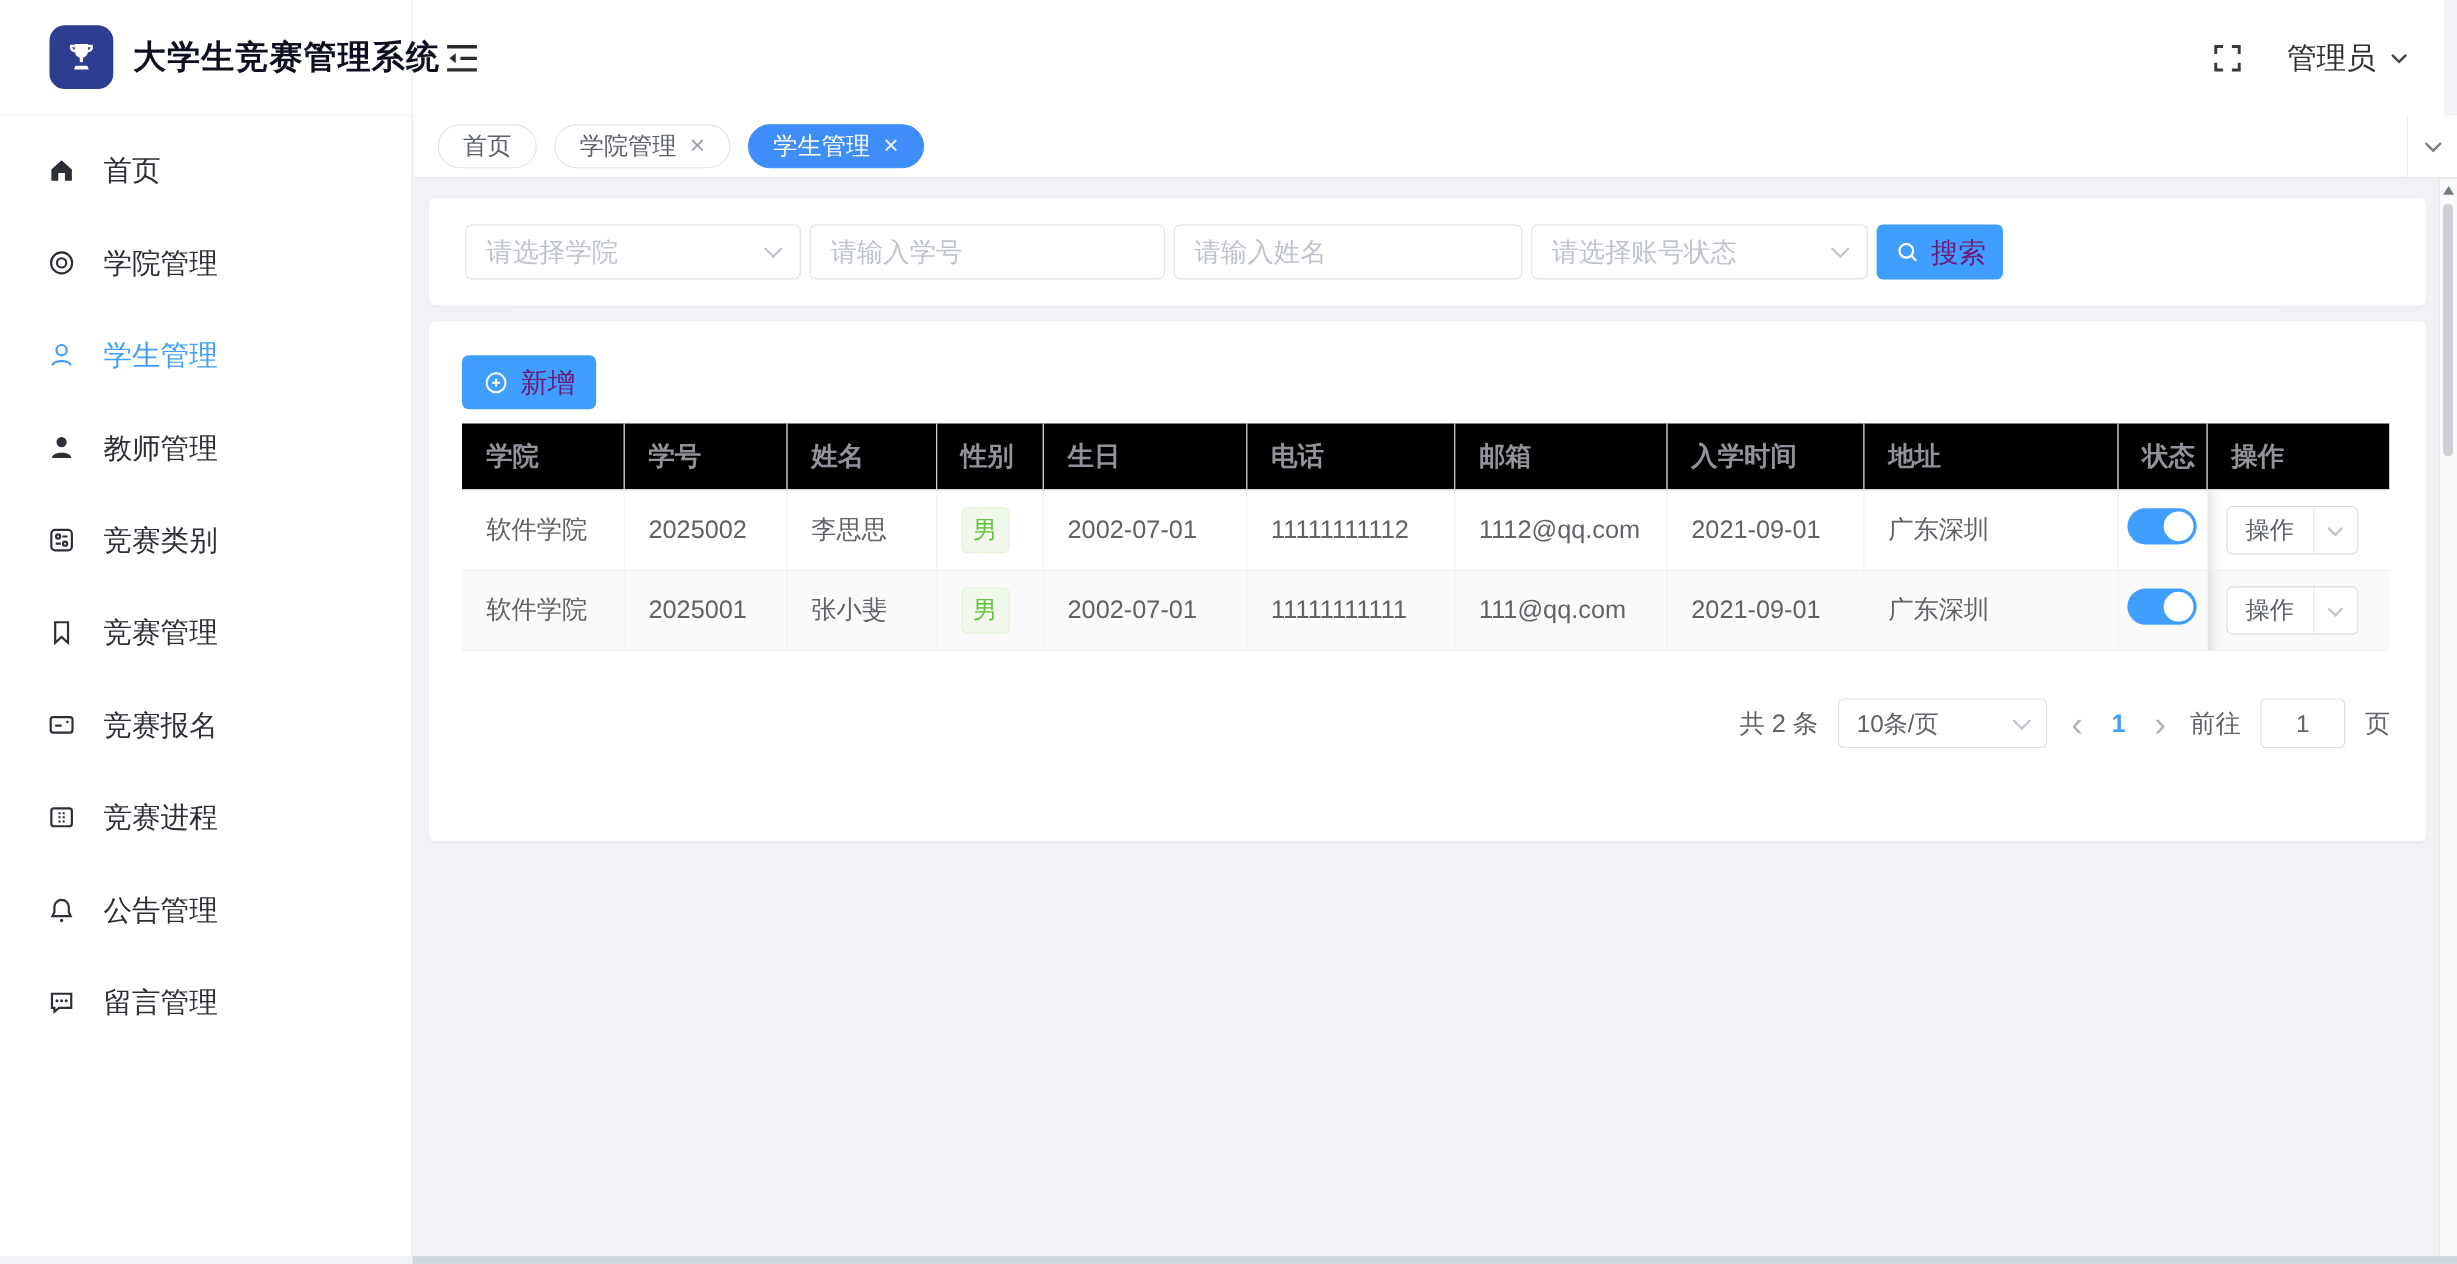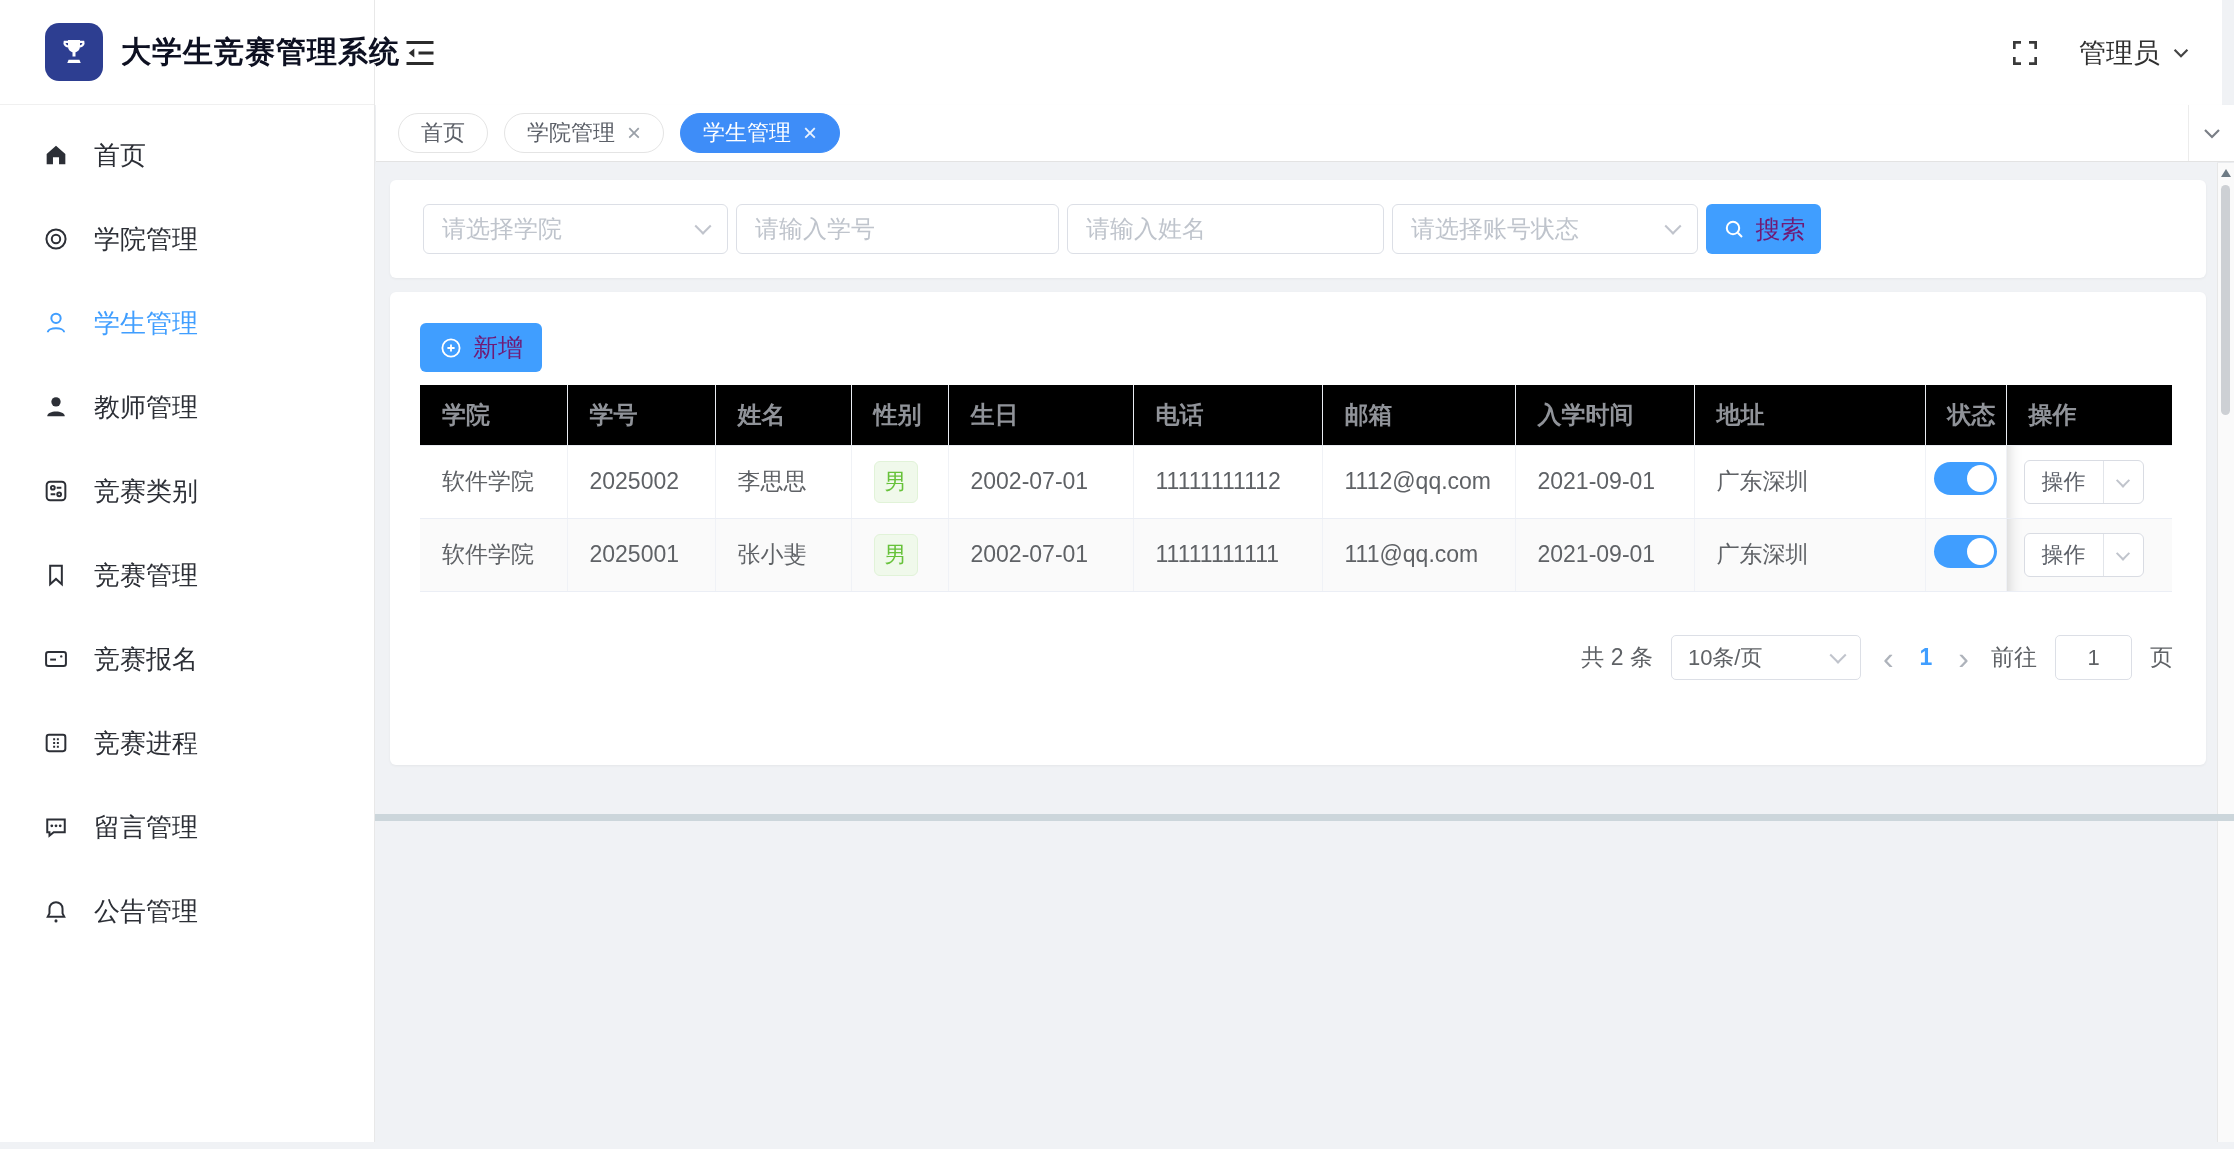--- a/index.html
+++ b/index.html
@@ -1,18 +1,18 @@
 <!DOCTYPE html>
 <html><head>
 <meta charset="utf-8">
 <style>
   * { margin:0; padding:0; box-sizing:border-box; }
   html,body { width:2234px; height:1149px; overflow:hidden; background:#f0f2f5;
     font-family:"Liberation Sans", sans-serif; }
-  #app { position:relative; width:2234px; height:821px; }
+  #app { position:relative; width:2234px; height:1149px; }
 
   
   .sidebar { position:absolute; left:0; top:0; width:375px; height:1142px;
     background:#ffffff; border-right:1px solid #e8e8e8; z-index:5; }
   .logo-row { height:105px; display:flex; align-items:center; padding-left:45px;
     border-bottom:1px solid #f0f0f0; }
   .logo-box { width:58px; height:58px; border-radius:14px; background:#2d3e91;
     display:flex; align-items:center; justify-content:center; margin-right:18px; flex:0 0 auto; }
   .logo-title { font-size:30px; font-weight:bold; color:#0d1021; letter-spacing:1px; white-space:nowrap; }
   .menu { padding-top:8px; }
@@ -197,34 +197,34 @@
             <svg viewBox="0 0 24 24" fill="none" stroke="currentColor" stroke-width="1.7">
               <rect x="4" y="5" width="16" height="14" rx="2"></rect>
               <path d="M10.4 8v1.6M13.6 8v1.6M10.4 11.2v1.6M13.6 11.2v1.6M10.4 14.4V16M13.6 14.4V16"></path>
             </svg>
           </span>
           <span class="mlabel">竞赛进程</span>
         </div>
         <div class="menu-item">
           <span class="micon">
             <svg viewBox="0 0 24 24" fill="none" stroke="currentColor" stroke-width="1.7">
+              <path d="M12 4.4a5.6 5.6 0 0 1 5.6 5.6v4l1.5 3H4.9l1.5-3v-4A5.6 5.6 0 0 1 12 4.4Z"></path>
+              <path d="M12 20.4v.1" stroke-width="2.6" stroke-linecap="round"></path>
+            </svg>
+          </span>
+          <span class="mlabel">公告管理</span>
+        </div>
+        <div class="menu-item">
+          <span class="micon">
+            <svg viewBox="0 0 24 24" fill="none" stroke="currentColor" stroke-width="1.7">
               <path d="M4.5 5.5h15v11H10l-3.6 3V16.5H4.5Z"></path>
               <path d="M8.4 11h.01M12 11h.01M15.6 11h.01" stroke-width="2.4" stroke-linecap="round"></path>
             </svg>
           </span>
           <span class="mlabel">留言管理</span>
-        </div>
-        <div class="menu-item">
-          <span class="micon">
-            <svg viewBox="0 0 24 24" fill="none" stroke="currentColor" stroke-width="1.7">
-              <path d="M12 4.4a5.6 5.6 0 0 1 5.6 5.6v4l1.5 3H4.9l1.5-3v-4A5.6 5.6 0 0 1 12 4.4Z"></path>
-              <path d="M12 20.4v.1" stroke-width="2.6" stroke-linecap="round"></path>
-            </svg>
-          </span>
-          <span class="mlabel">公告管理</span>
         </div>
       </nav>
   </aside>
 
   <header class="header">
     <div class="fold-btn">
       <svg viewBox="0 0 24 24" fill="none" stroke="currentColor" stroke-width="2">
         <path d="M3 5h18M11 12h10M3 19h18"></path>
         <path d="M8.2 9 4.4 12l3.8 3Z" fill="currentColor" stroke="none"></path>
       </svg>

